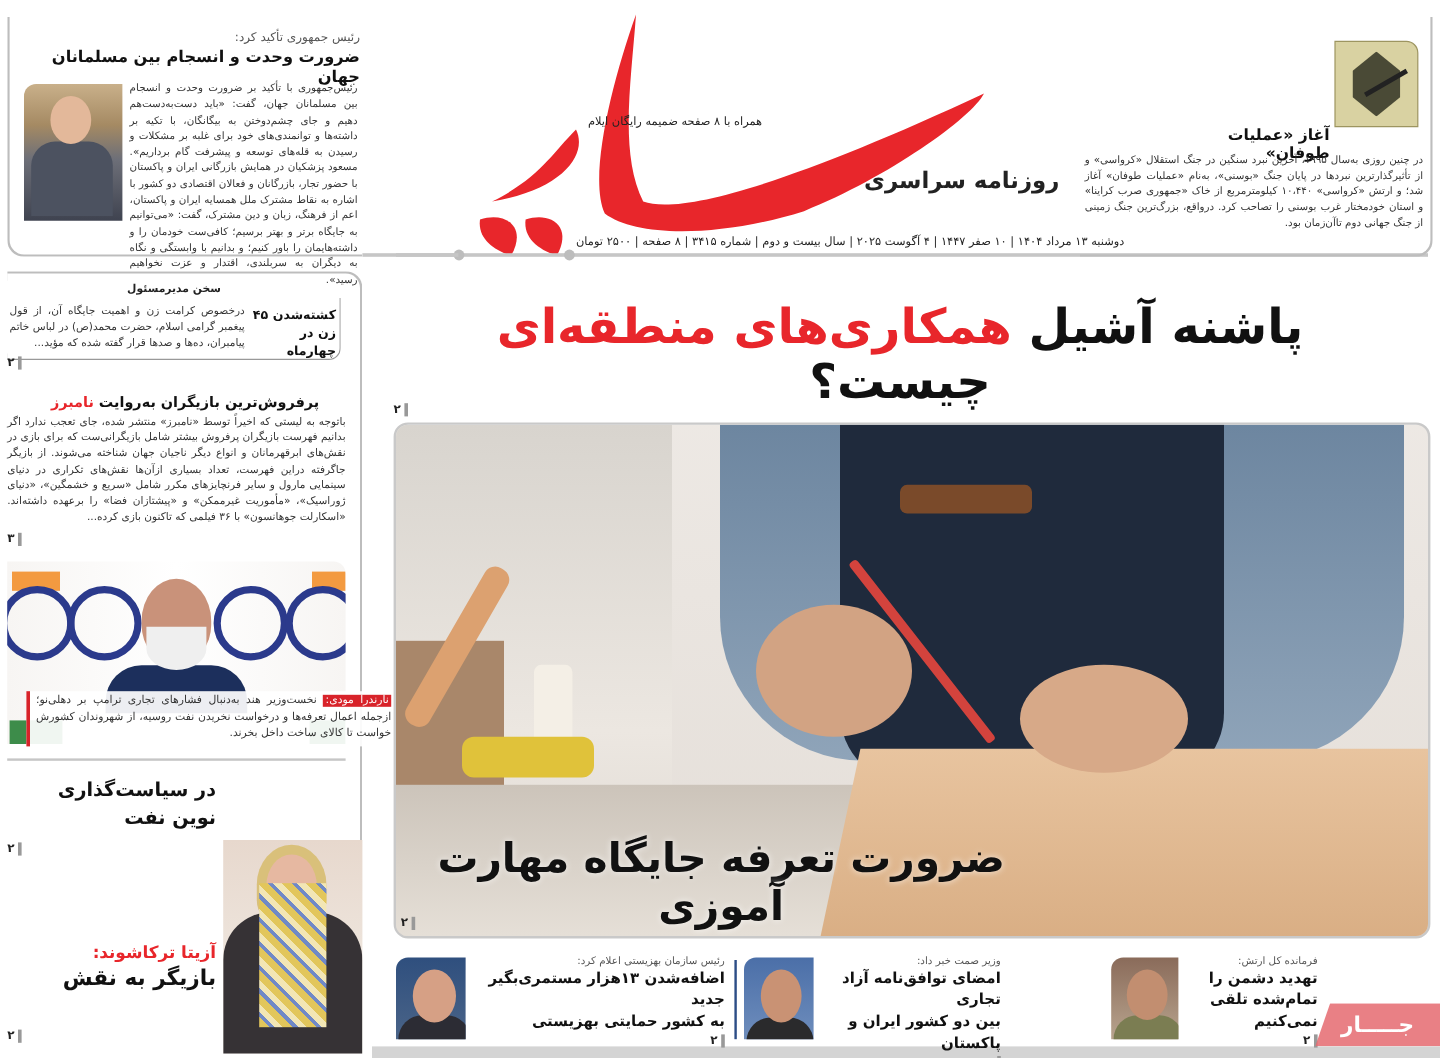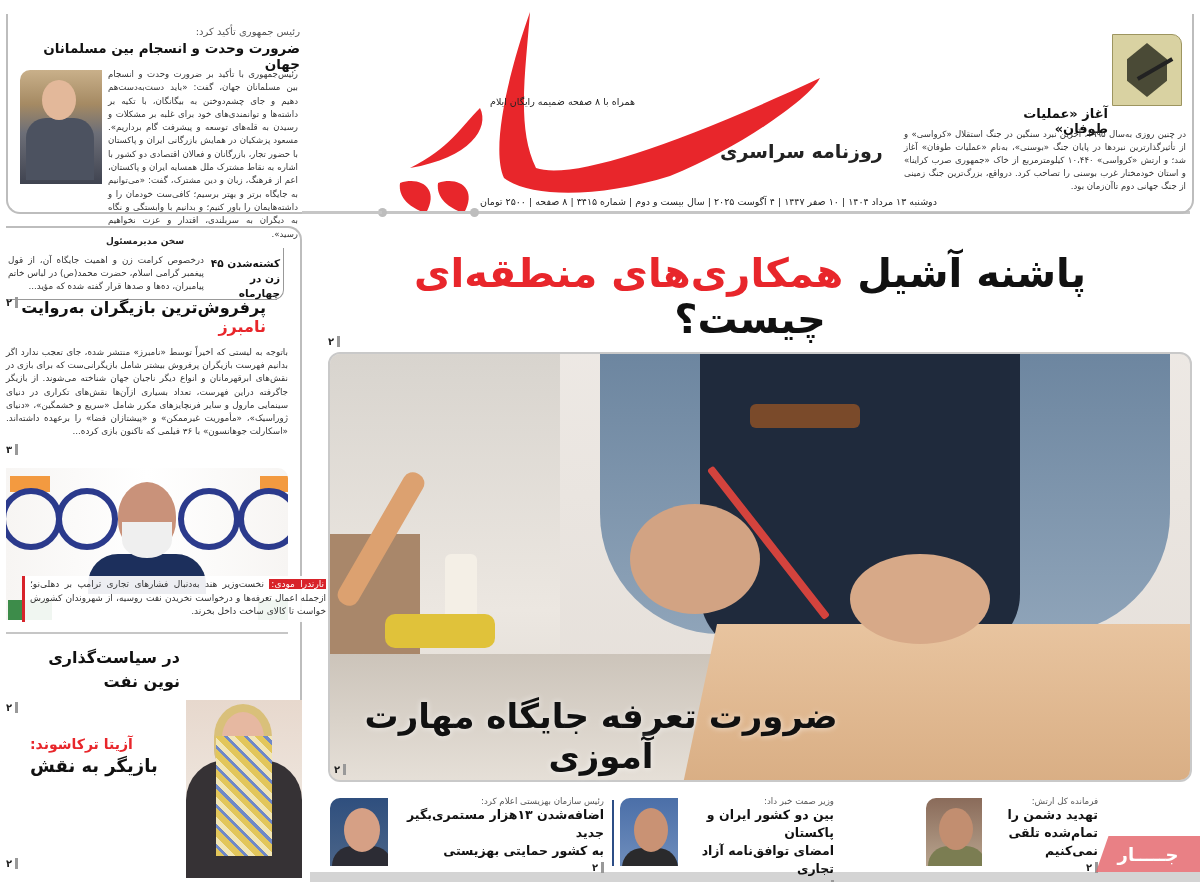--- a/index.html
+++ b/index.html
@@ -117,21 +117,21 @@
 <div class="abs" style="left:6px; top:226px; width:296px; height:650px; border-right:2px solid #bdbdbd; border-top:2px solid #bdbdbd; border-radius:0 14px 0 0;"></div>
 
 <div class="abs" style="left:6px; top:236px; width:278px;">
   <div class="kicker" style="font-weight:bold; color:#222; font-size:9px; text-align:center;">سخن مدیرمسئول</div>
 </div>
 <div class="abs" style="left:6px; top:248px; width:278px; height:52px; border:1px solid #999; border-left:none; border-top:none; border-radius:0 0 10px 0;"></div>
 <div class="abs head-b" style="left:206px; top:256px; width:74px; font-size:10.5px; line-height:15px;">کشته‌شدن ۴۵ زن در چهارماه</div>
 <div class="abs body-t" style="left:8px; top:254px; width:196px; font-size:8.8px; line-height:13px;">درخصوص کرامت زن و اهمیت جایگاه آن، از قول پیغمبر گرامی اسلام، حضرت محمد(ص) در لباس خاتم پیامبران، ده‌ها و صدها قرار گفته شده که مؤید...</div>
 <div class="abs pg" style="left:6px; top:297px;">۲</div>
 
-<div class="abs head-b" style="left:6px; top:298px; width:260px; font-size:16px; text-align:right;">
+<div class="abs head-b" style="left:6px; top:328px; width:260px; font-size:12px; text-align:right;">
   <span>پرفروش‌ترین بازیگران به‌روایت</span>
   <span style="color:#e8262b;">نامبرز</span>
 </div>
 <div class="abs body-t" style="left:6px; top:346px; width:282px; font-size:8.8px; line-height:13.2px;">باتوجه به لیستی که اخیراً توسط «نامبرز» منتشر شده، جای تعجب ندارد اگر بدانیم فهرست بازیگران پرفروش بیشتر شامل بازیگرانی‌ست که برای بازی در نقش‌های ابرقهرمانان و انواع دیگر ناجیان جهان شناخته می‌شوند. از بازیگر جاگرفته دراین فهرست، تعداد بسیاری ازآن‌ها نقش‌های تکراری در دنیای سینمایی مارول و سایر فرنچایزهای مکرر شامل «سریع و خشمگین»، «دنیای ژوراسیک»، «مأموریت غیرممکن» و «پیشتازان فضا» را برعهده داشته‌اند. «اسکارلت جوهانسون» با ۳۶ فیلمی که تاکنون بازی کرده...</div>
 <div class="abs pg" style="left:6px; top:444px;">۳</div>
 
 <div class="photo ph-modi" style="left:6px; top:468px; width:282px; height:152px; border-radius:0 10px 0 0;">
   <div class="flagstripe-o" style="left:4px;"></div>
     <div class="flagstripe-o" style="right:0; width:28px;"></div>
   <div class="chakra" style="left:-6px;"></div>
@@ -156,21 +156,21 @@
   <div>در سیاست‌گذاری نوین نفت</div>
 </div>
 <div class="abs pg" style="left:6px; top:702px;">۲</div>
 
 <div class="photo ph-taraghi" style="left:186px; top:700px; width:116px; height:178px;">
   <div class="coat"></div>
     <div class="hijab"></div>
     <div class="face"></div>
     <div class="scarf"></div>
 </div>
-<div class="abs" style="left:30px; top:736px; width:150px; text-align:left;">
+<div class="abs" style="left:30px; top:786px; width:150px; text-align:right;">
   <div class="head-b" style="color:#e8262b; font-size:14px;">آزیتا ترکاشوند:</div>
   <div class="head-b" style="font-size:18px; line-height:28px;">بازیگر به نقش</div>
 </div>
 <div class="abs pg" style="left:6px; top:858px;">۲</div>
 
 <div class="abs head-b" style="left:340px; top:250px; width:820px; font-size:40px; text-align:center; letter-spacing:-1px;">
   <span>پاشنه آشیل</span>
   <span style="color:#e8262b;">همکاری‌های منطقه‌ای</span>
   <span>چیست؟</span>
 </div>
@@ -206,22 +206,22 @@
   <div class="head-b" style="font-size:12.5px; line-height:18px;">تمام‌شده تلقی نمی‌کنیم</div>
   <div class="pg" style="margin-top:2px;">۲</div>
 </div>
 
 <div class="photo ph-person2" style="left:620px; top:798px; width:58px; height:68px;">
     <div class="s"></div>
     <div class="f"></div>
   </div>
 <div class="abs" style="left:684px; top:796px; width:150px;">
   <div class="kicker" style="font-size:8.6px;">وزیر صمت خبر داد:</div>
+  <div class="head-b" style="font-size:12.5px; line-height:18px;">امضای توافق‌نامه آزاد تجاری</div>
   <div class="head-b" style="font-size:12.5px; line-height:18px;">بین دو کشور ایران و پاکستان</div>
-  <div class="head-b" style="font-size:12.5px; line-height:18px;">امضای توافق‌نامه آزاد تجاری</div>
   <div class="pg" style="margin-top:2px;">۲</div>
 </div>
 <div class="abs" style="left:612px; top:800px; width:2px; height:66px; background:#2c4d86;"></div>
 
 <div class="photo ph-person1" style="left:330px; top:798px; width:58px; height:68px;">
     <div class="s"></div>
     <div class="f"></div>
   </div>
 <div class="abs" style="left:392px; top:796px; width:212px;">
   <div class="kicker" style="font-size:8.6px;">رئیس سازمان بهزیستی اعلام کرد:</div>

